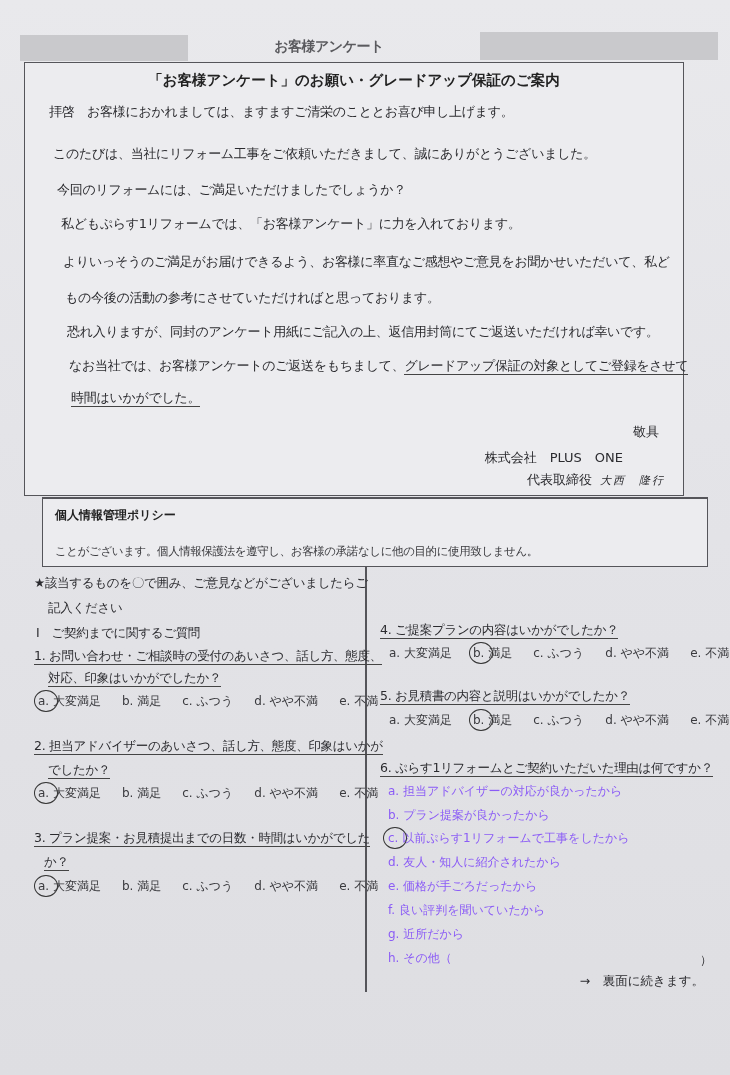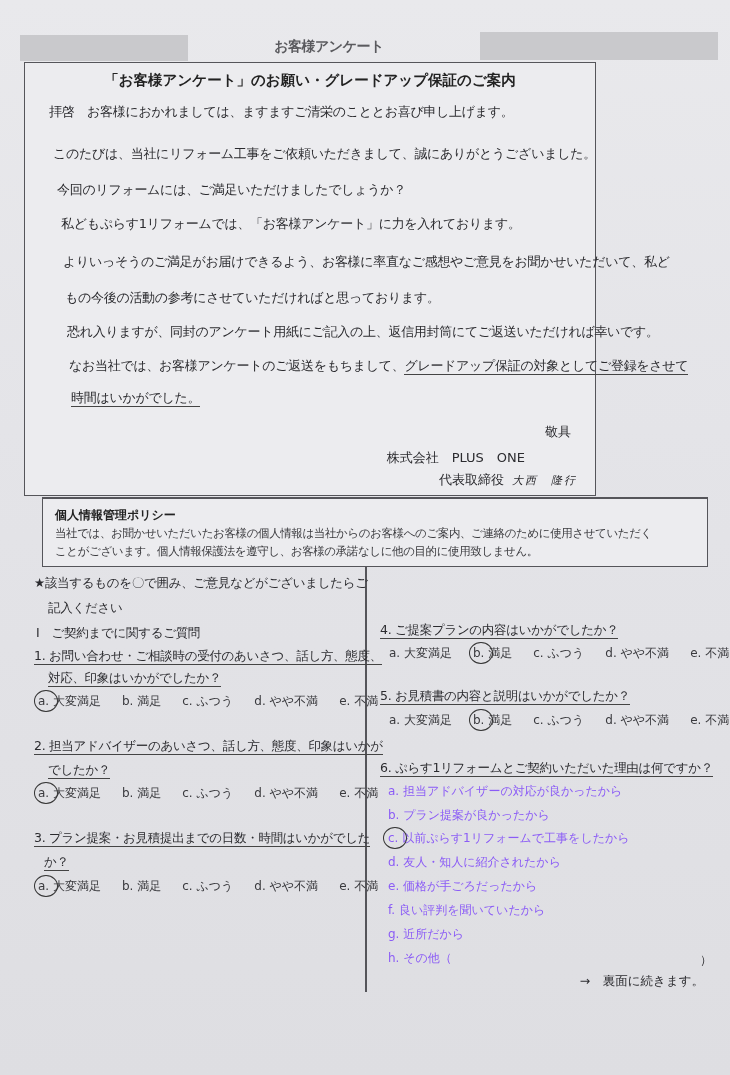--- a/index.html
+++ b/index.html
@@ -14,33 +14,33 @@
 
   .gray-bar { position: absolute; background: #c9c9cc; height: 26px; }
   .gray-bar.left { left: 20px; top: 35px; width: 168px; }
   .gray-bar.right { left: 480px; top: 32px; width: 238px; height: 28px; }
   .header-title {
     position: absolute; left: 0; width: 658px; top: 38px; text-align: center;
     font-size: 14px; font-weight: bold; color: #5a5a5e; letter-spacing: -0.5px;
   }
 
   .letter-box {
-    position: absolute; left: 24px; top: 62px; width: 572px; height: 434px;
+    position: absolute; left: 24px; top: 62px; width: 660px; height: 434px;
     border: 1.5px solid #55555a; background: #ececef;
   }
   .letter-title {
     position: absolute; left: 0; width: 100%; top: 8px; text-align: center;
     font-size: 14.5px; font-weight: bold; color: #222;
   }
   .letter-line { position: absolute; font-size: 13px; color: #2b2b2f; white-space: nowrap; letter-spacing: -0.3px; }
   .underline { border-bottom: 1px solid #444; padding-bottom: 1px; }
 
   .sign { position: absolute; font-size: 13px; color: #2b2b2f; white-space: nowrap; }
   .sign.closing { right: 24px; top: 360px; }
-  .sign.company { right: 70px; top: 386px; }
+  .sign.company { right: 60px; top: 386px; }
   .sign.rep { right: 18px; top: 408px; }
   .rep-name { font-family: Liberation Mono, monospace; font-style: italic; font-size: 11px; margin-left: 8px; letter-spacing: 2px; }
 
   .policy-box {
     position: absolute; left: 42px; top: 497px; width: 666px; height: 70px;
     border: 1.5px solid #55555a; border-top: 2px solid #55555a; background: #ececef;
   }
   .policy-title { position: absolute; left: 12px; top: 8px; font-size: 12px; font-weight: bold; color: #222; }
   .policy-text { position: absolute; left: 12px; font-size: 11.5px; color: #3a3a3e; white-space: nowrap; letter-spacing: -0.4px; }
 
@@ -89,21 +89,20 @@
     </div>
     <div class="sign closing">敬具</div>
     <div class="sign company">株式会社　PLUS　ONE</div>
     <div class="sign rep">
       <span>代表取締役</span><span class="rep-name">大西　隆行</span>
     </div>
   </div>
 
   <div class="policy-box">
     <div class="policy-title">個人情報管理ポリシー</div>
-    <div class="policy-text" style="top:27px;">当社では、お聞かせいただいたお客様の個人情報は当社からのお客様へのご案内、ご連絡のために使用させていただく</div>
     <div class="policy-text" style="top:45px;">ことがございます。個人情報保護法を遵守し、お客様の承諾なしに他の目的に使用致しません。</div>
   </div>
 
   <div class="col-divider"></div>
 
   <div class="q-text" style="left:34px; top:575px;">★該当するものを〇で囲み、ご意見などがございましたらご</div>
   <div class="q-text" style="left:48px; top:600px;">記入ください</div>
   <div class="q-text" style="left:36px; top:625px;">Ⅰ　ご契約までに関するご質問</div>
 
   <div class="q-title" style="left:34px; top:648px;">

